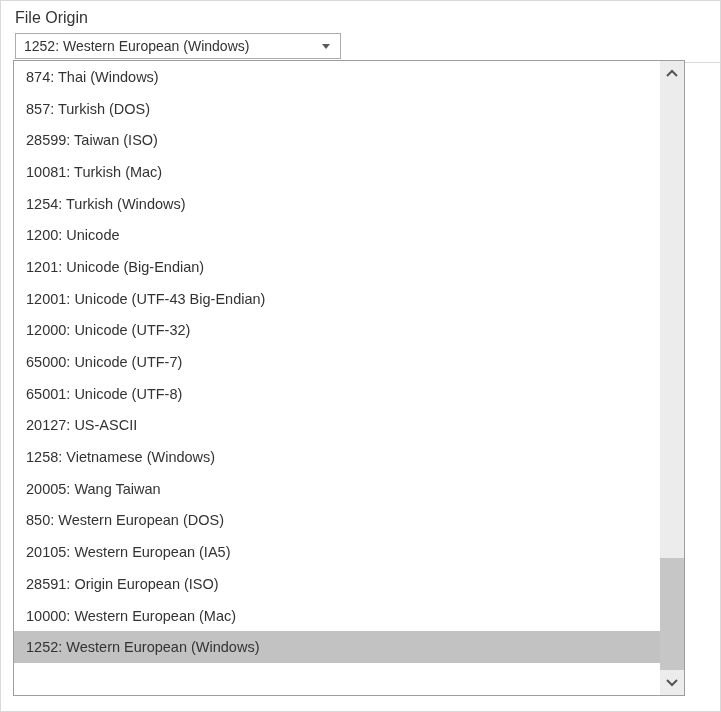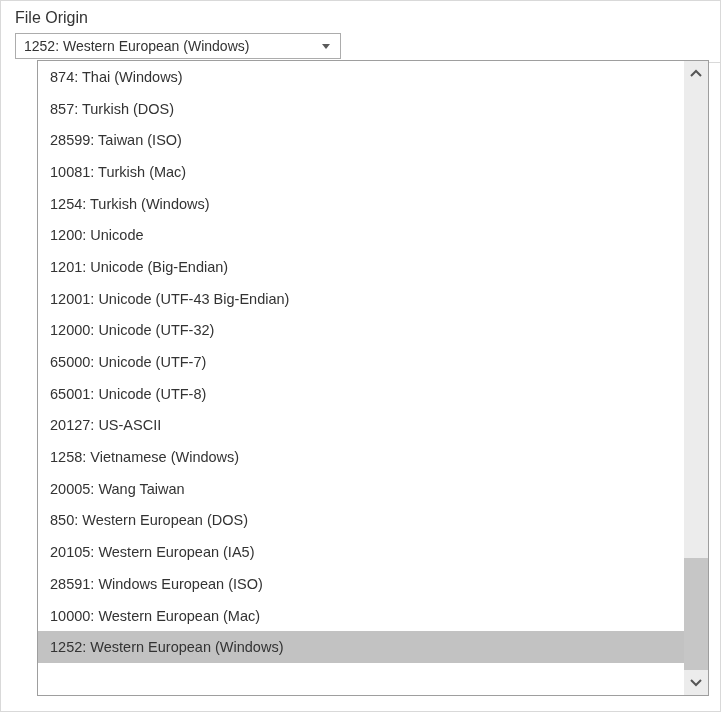--- a/index.html
+++ b/index.html
@@ -60,21 +60,20 @@
   }
   .dropdown {
     position: absolute;
     left: 12px;
     top: 59px;
     width: 672px;
     height: 636px;
     background: #f5f5f5;
     border: 1px solid #9e9e9e;
     display: flex;
-    margin-left: 24px;
   }
   .options {
     flex: 1;
     overflow: hidden;
     background: #fff;
   }
   .option {
     height: 31.7px;
     display: flex;
     align-items: center;
@@ -137,21 +136,21 @@
         <div class="option">1201: Unicode (Big-Endian)</div>
         <div class="option">12001: Unicode (UTF-43 Big-Endian)</div>
         <div class="option">12000: Unicode (UTF-32)</div>
         <div class="option">65000: Unicode (UTF-7)</div>
         <div class="option">65001: Unicode (UTF-8)</div>
         <div class="option">20127: US-ASCII</div>
         <div class="option">1258: Vietnamese (Windows)</div>
         <div class="option">20005: Wang Taiwan</div>
         <div class="option">850: Western European (DOS)</div>
         <div class="option">20105: Western European (IA5)</div>
-        <div class="option">28591: Windows European (ISO)</div>
+        <div class="option">28591: Origin European (ISO)</div>
         <div class="option">10000: Western European (Mac)</div>
         <div class="option selected">1252: Western European (Windows)</div>
       </div>
     <div class="scrollbar">
       <div class="scroll-btn">
         <svg width="14" height="14" viewBox="0 0 14 14">
           <polyline points="2,9 7,4 12,9" fill="none" stroke="#555" stroke-width="2"></polyline>
         </svg>
       </div>
       <div class="scroll-track">

